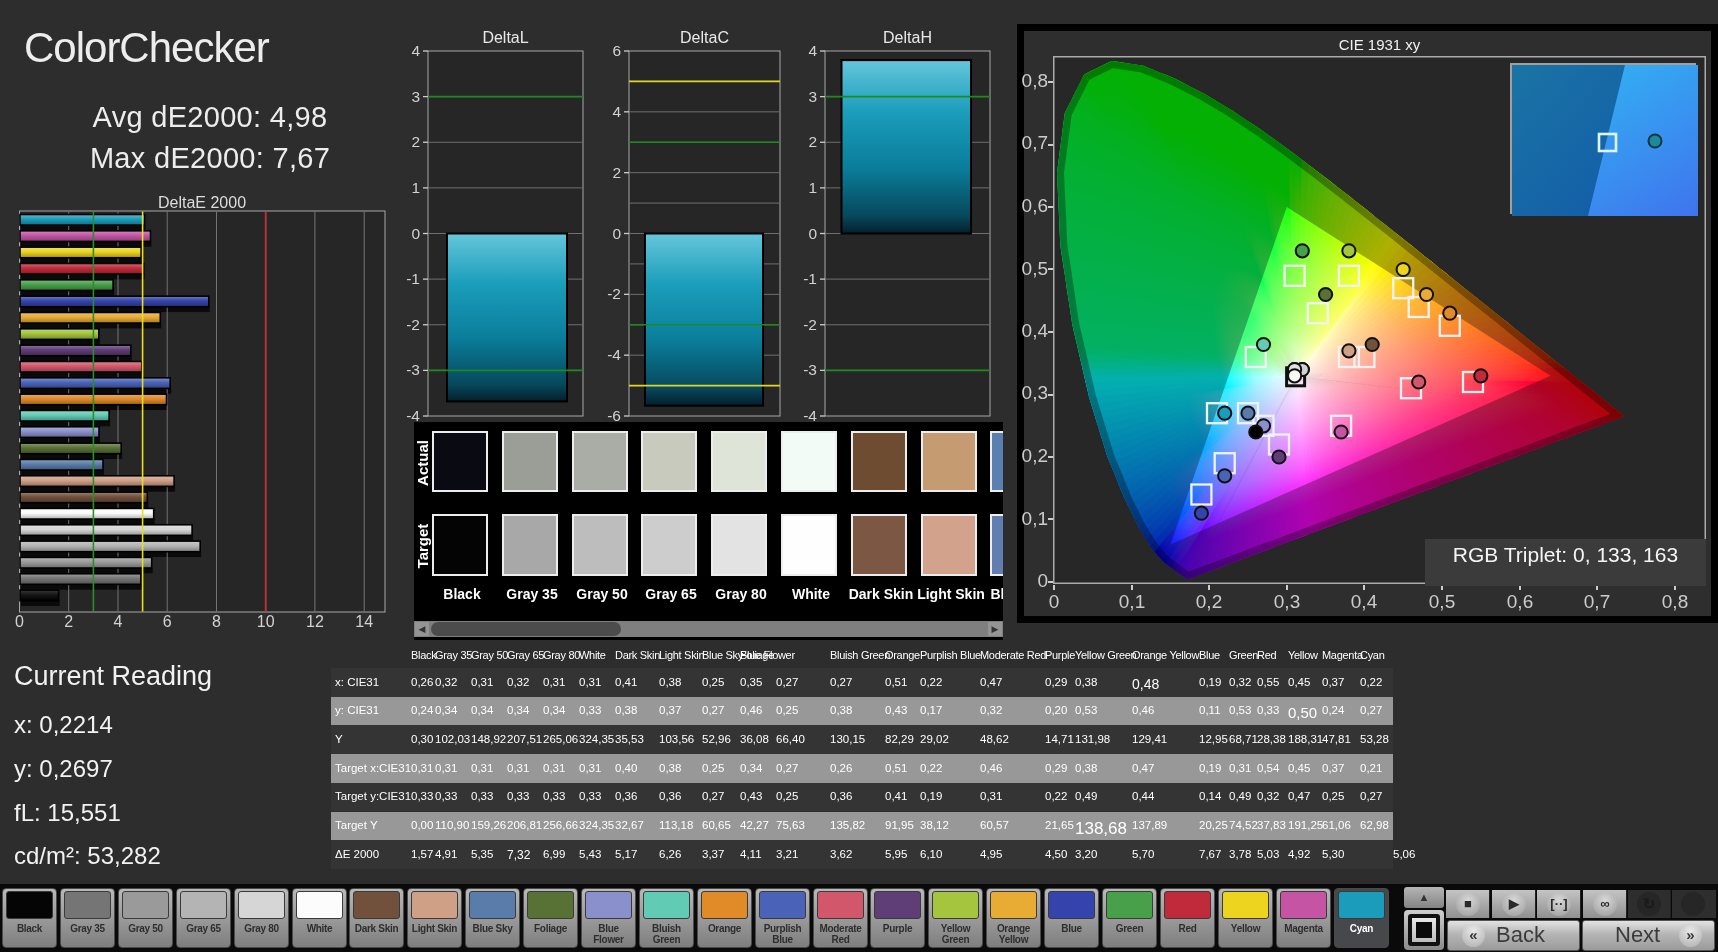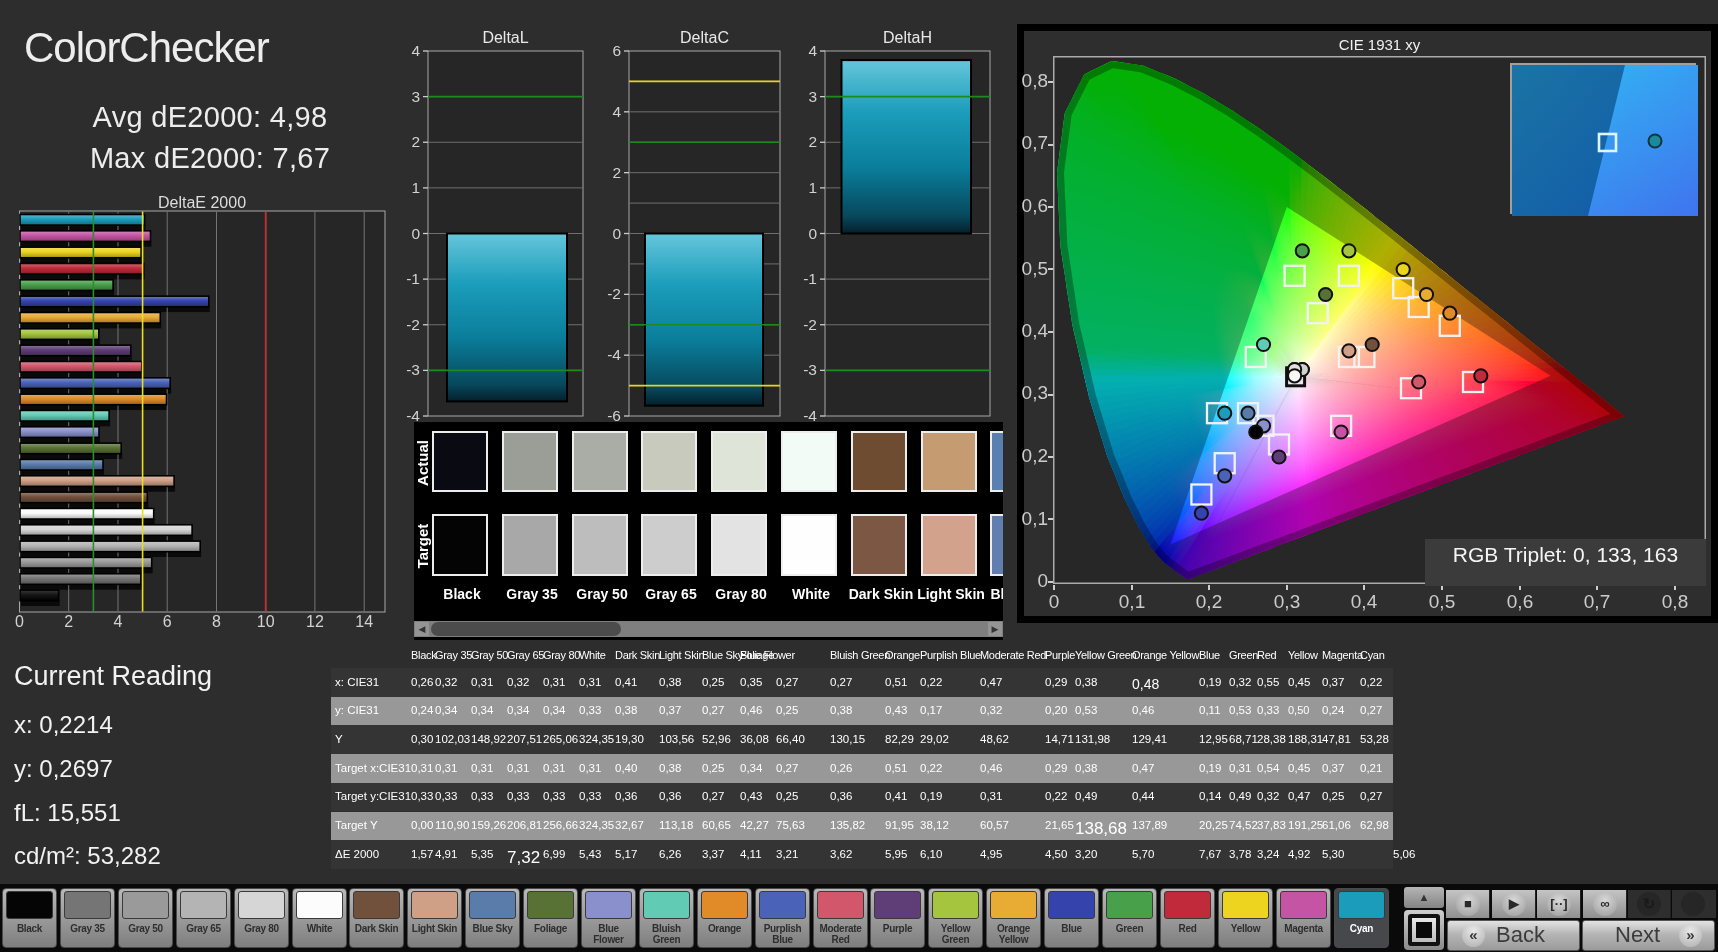--- a/index.html
+++ b/index.html
@@ -2848,31 +2848,31 @@
 <div style="left:830px;top:704.2px;font-size:11.5px;color:#fff;white-space:nowrap">0,38</div>
 <div style="left:885px;top:704.2px;font-size:11.5px;color:#fff;white-space:nowrap">0,43</div>
 <div style="left:920px;top:704.2px;font-size:11.5px;color:#fff;white-space:nowrap">0,17</div>
 <div style="left:980px;top:704.2px;font-size:11.5px;color:#fff;white-space:nowrap">0,32</div>
 <div style="left:1045px;top:704.2px;font-size:11.5px;color:#fff;white-space:nowrap">0,20</div>
 <div style="left:1075px;top:704.2px;font-size:11.5px;color:#fff;white-space:nowrap">0,53</div>
 <div style="left:1132px;top:704.2px;font-size:11.5px;color:#fff;white-space:nowrap">0,46</div>
 <div style="left:1199px;top:704.2px;font-size:11.5px;color:#fff;white-space:nowrap">0,11</div>
 <div style="left:1229px;top:704.2px;font-size:11.5px;color:#fff;white-space:nowrap">0,53</div>
 <div style="left:1257px;top:704.2px;font-size:11.5px;color:#fff;white-space:nowrap">0,33</div>
-<div style="left:1288px;top:704.2px;font-size:11px;color:#fff;white-space:nowrap">0,50</div>
+<div style="left:1288px;top:704.2px;font-size:15px;color:#fff;white-space:nowrap">0,50</div>
 <div style="left:1322px;top:704.2px;font-size:11.5px;color:#fff;white-space:nowrap">0,24</div>
 <div style="left:1360px;top:704.2px;font-size:11.5px;color:#fff;white-space:nowrap">0,27</div>
 <div style="left:335px;top:732.9px;font-size:11.5px;color:#fff;white-space:nowrap">Y</div>
 <div style="left:411px;top:732.9px;font-size:11.5px;color:#fff;white-space:nowrap">0,30</div>
 <div style="left:435px;top:732.9px;font-size:11.5px;color:#fff;white-space:nowrap">102,03</div>
 <div style="left:471px;top:732.9px;font-size:11.5px;color:#fff;white-space:nowrap">148,92</div>
 <div style="left:507px;top:732.9px;font-size:11.5px;color:#fff;white-space:nowrap">207,51</div>
 <div style="left:543px;top:732.9px;font-size:11.5px;color:#fff;white-space:nowrap">265,06</div>
 <div style="left:579px;top:732.9px;font-size:11.5px;color:#fff;white-space:nowrap">324,35</div>
-<div style="left:615px;top:732.9px;font-size:11.5px;color:#fff;white-space:nowrap">19,30</div>
+<div style="left:615px;top:732.9px;font-size:11.5px;color:#fff;white-space:nowrap">35,53</div>
 <div style="left:659px;top:732.9px;font-size:11.5px;color:#fff;white-space:nowrap">103,56</div>
 <div style="left:702px;top:732.9px;font-size:11.5px;color:#fff;white-space:nowrap">52,96</div>
 <div style="left:740px;top:732.9px;font-size:11.5px;color:#fff;white-space:nowrap">36,08</div>
 <div style="left:776px;top:732.9px;font-size:11.5px;color:#fff;white-space:nowrap">66,40</div>
 <div style="left:830px;top:732.9px;font-size:11.5px;color:#fff;white-space:nowrap">130,15</div>
 <div style="left:885px;top:732.9px;font-size:11.5px;color:#fff;white-space:nowrap">82,29</div>
 <div style="left:920px;top:732.9px;font-size:11.5px;color:#fff;white-space:nowrap">29,02</div>
 <div style="left:980px;top:732.9px;font-size:11.5px;color:#fff;white-space:nowrap">48,62</div>
 <div style="left:1045px;top:732.9px;font-size:11.5px;color:#fff;white-space:nowrap">14,71</div>
 <div style="left:1075px;top:732.9px;font-size:11.5px;color:#fff;white-space:nowrap">131,98</div>
@@ -2955,38 +2955,38 @@
 <div style="left:1199px;top:819.0px;font-size:11.5px;color:#fff;white-space:nowrap">20,25</div>
 <div style="left:1229px;top:819.0px;font-size:11.5px;color:#fff;white-space:nowrap">74,52</div>
 <div style="left:1257px;top:819.0px;font-size:11.5px;color:#fff;white-space:nowrap">37,83</div>
 <div style="left:1288px;top:819.0px;font-size:11.5px;color:#fff;white-space:nowrap">191,25</div>
 <div style="left:1322px;top:819.0px;font-size:11.5px;color:#fff;white-space:nowrap">61,06</div>
 <div style="left:1360px;top:819.0px;font-size:11.5px;color:#fff;white-space:nowrap">62,98</div>
 <div style="left:335px;top:847.7px;font-size:11.5px;color:#fff;white-space:nowrap">ΔE 2000</div>
 <div style="left:411px;top:847.7px;font-size:11.5px;color:#fff;white-space:nowrap">1,57</div>
 <div style="left:435px;top:847.7px;font-size:11.5px;color:#fff;white-space:nowrap">4,91</div>
 <div style="left:471px;top:847.7px;font-size:11.5px;color:#fff;white-space:nowrap">5,35</div>
-<div style="left:507px;top:847.7px;font-size:17px;color:#fff;white-space:nowrap">7,32</div>
+<div style="left:507px;top:847.7px;font-size:12px;color:#fff;white-space:nowrap">7,32</div>
 <div style="left:543px;top:847.7px;font-size:11.5px;color:#fff;white-space:nowrap">6,99</div>
 <div style="left:579px;top:847.7px;font-size:11.5px;color:#fff;white-space:nowrap">5,43</div>
 <div style="left:615px;top:847.7px;font-size:11.5px;color:#fff;white-space:nowrap">5,17</div>
 <div style="left:659px;top:847.7px;font-size:11.5px;color:#fff;white-space:nowrap">6,26</div>
 <div style="left:702px;top:847.7px;font-size:11.5px;color:#fff;white-space:nowrap">3,37</div>
 <div style="left:740px;top:847.7px;font-size:11.5px;color:#fff;white-space:nowrap">4,11</div>
 <div style="left:776px;top:847.7px;font-size:11.5px;color:#fff;white-space:nowrap">3,21</div>
 <div style="left:830px;top:847.7px;font-size:11.5px;color:#fff;white-space:nowrap">3,62</div>
 <div style="left:885px;top:847.7px;font-size:11.5px;color:#fff;white-space:nowrap">5,95</div>
 <div style="left:920px;top:847.7px;font-size:11.5px;color:#fff;white-space:nowrap">6,10</div>
 <div style="left:980px;top:847.7px;font-size:11.5px;color:#fff;white-space:nowrap">4,95</div>
 <div style="left:1045px;top:847.7px;font-size:11.5px;color:#fff;white-space:nowrap">4,50</div>
 <div style="left:1075px;top:847.7px;font-size:11.5px;color:#fff;white-space:nowrap">3,20</div>
 <div style="left:1132px;top:847.7px;font-size:11.5px;color:#fff;white-space:nowrap">5,70</div>
 <div style="left:1199px;top:847.7px;font-size:11.5px;color:#fff;white-space:nowrap">7,67</div>
 <div style="left:1229px;top:847.7px;font-size:11.5px;color:#fff;white-space:nowrap">3,78</div>
-<div style="left:1257px;top:847.7px;font-size:11.5px;color:#fff;white-space:nowrap">3,24</div>
+<div style="left:1257px;top:847.7px;font-size:11.5px;color:#fff;white-space:nowrap">5,03</div>
 <div style="left:1288px;top:847.7px;font-size:11.5px;color:#fff;white-space:nowrap">4,92</div>
 <div style="left:1322px;top:847.7px;font-size:11.5px;color:#fff;white-space:nowrap">5,30</div>
 <div style="left:1393px;top:847.7px;font-size:11.5px;color:#fff;white-space:nowrap">5,06</div>
 <div style="left:14px;top:661px;font-size:27px;color:#f2f2f2">Current Reading</div>
 <div style="left:14px;top:711px;font-size:24px;color:#f2f2f2">x: 0,2214</div>
 <div style="left:14px;top:755px;font-size:24px;color:#f2f2f2">y: 0,2697</div>
 <div style="left:14px;top:799px;font-size:24px;color:#f2f2f2">fL: 15,551</div>
 <div style="left:14px;top:842px;font-size:24px;color:#f2f2f2">cd/m²: 53,282</div>
 <div style="position:absolute;left:0;top:884px;width:1718px;height:68px;background:#0a0a0a">
 <div style="position:absolute;left:2px;top:4px;width:55px;height:60px;background:linear-gradient(180deg,#b9b9b9,#989898 55%,#7e7e7e);border-radius:4px;border:1px solid #4a4a4a;box-sizing:border-box">

